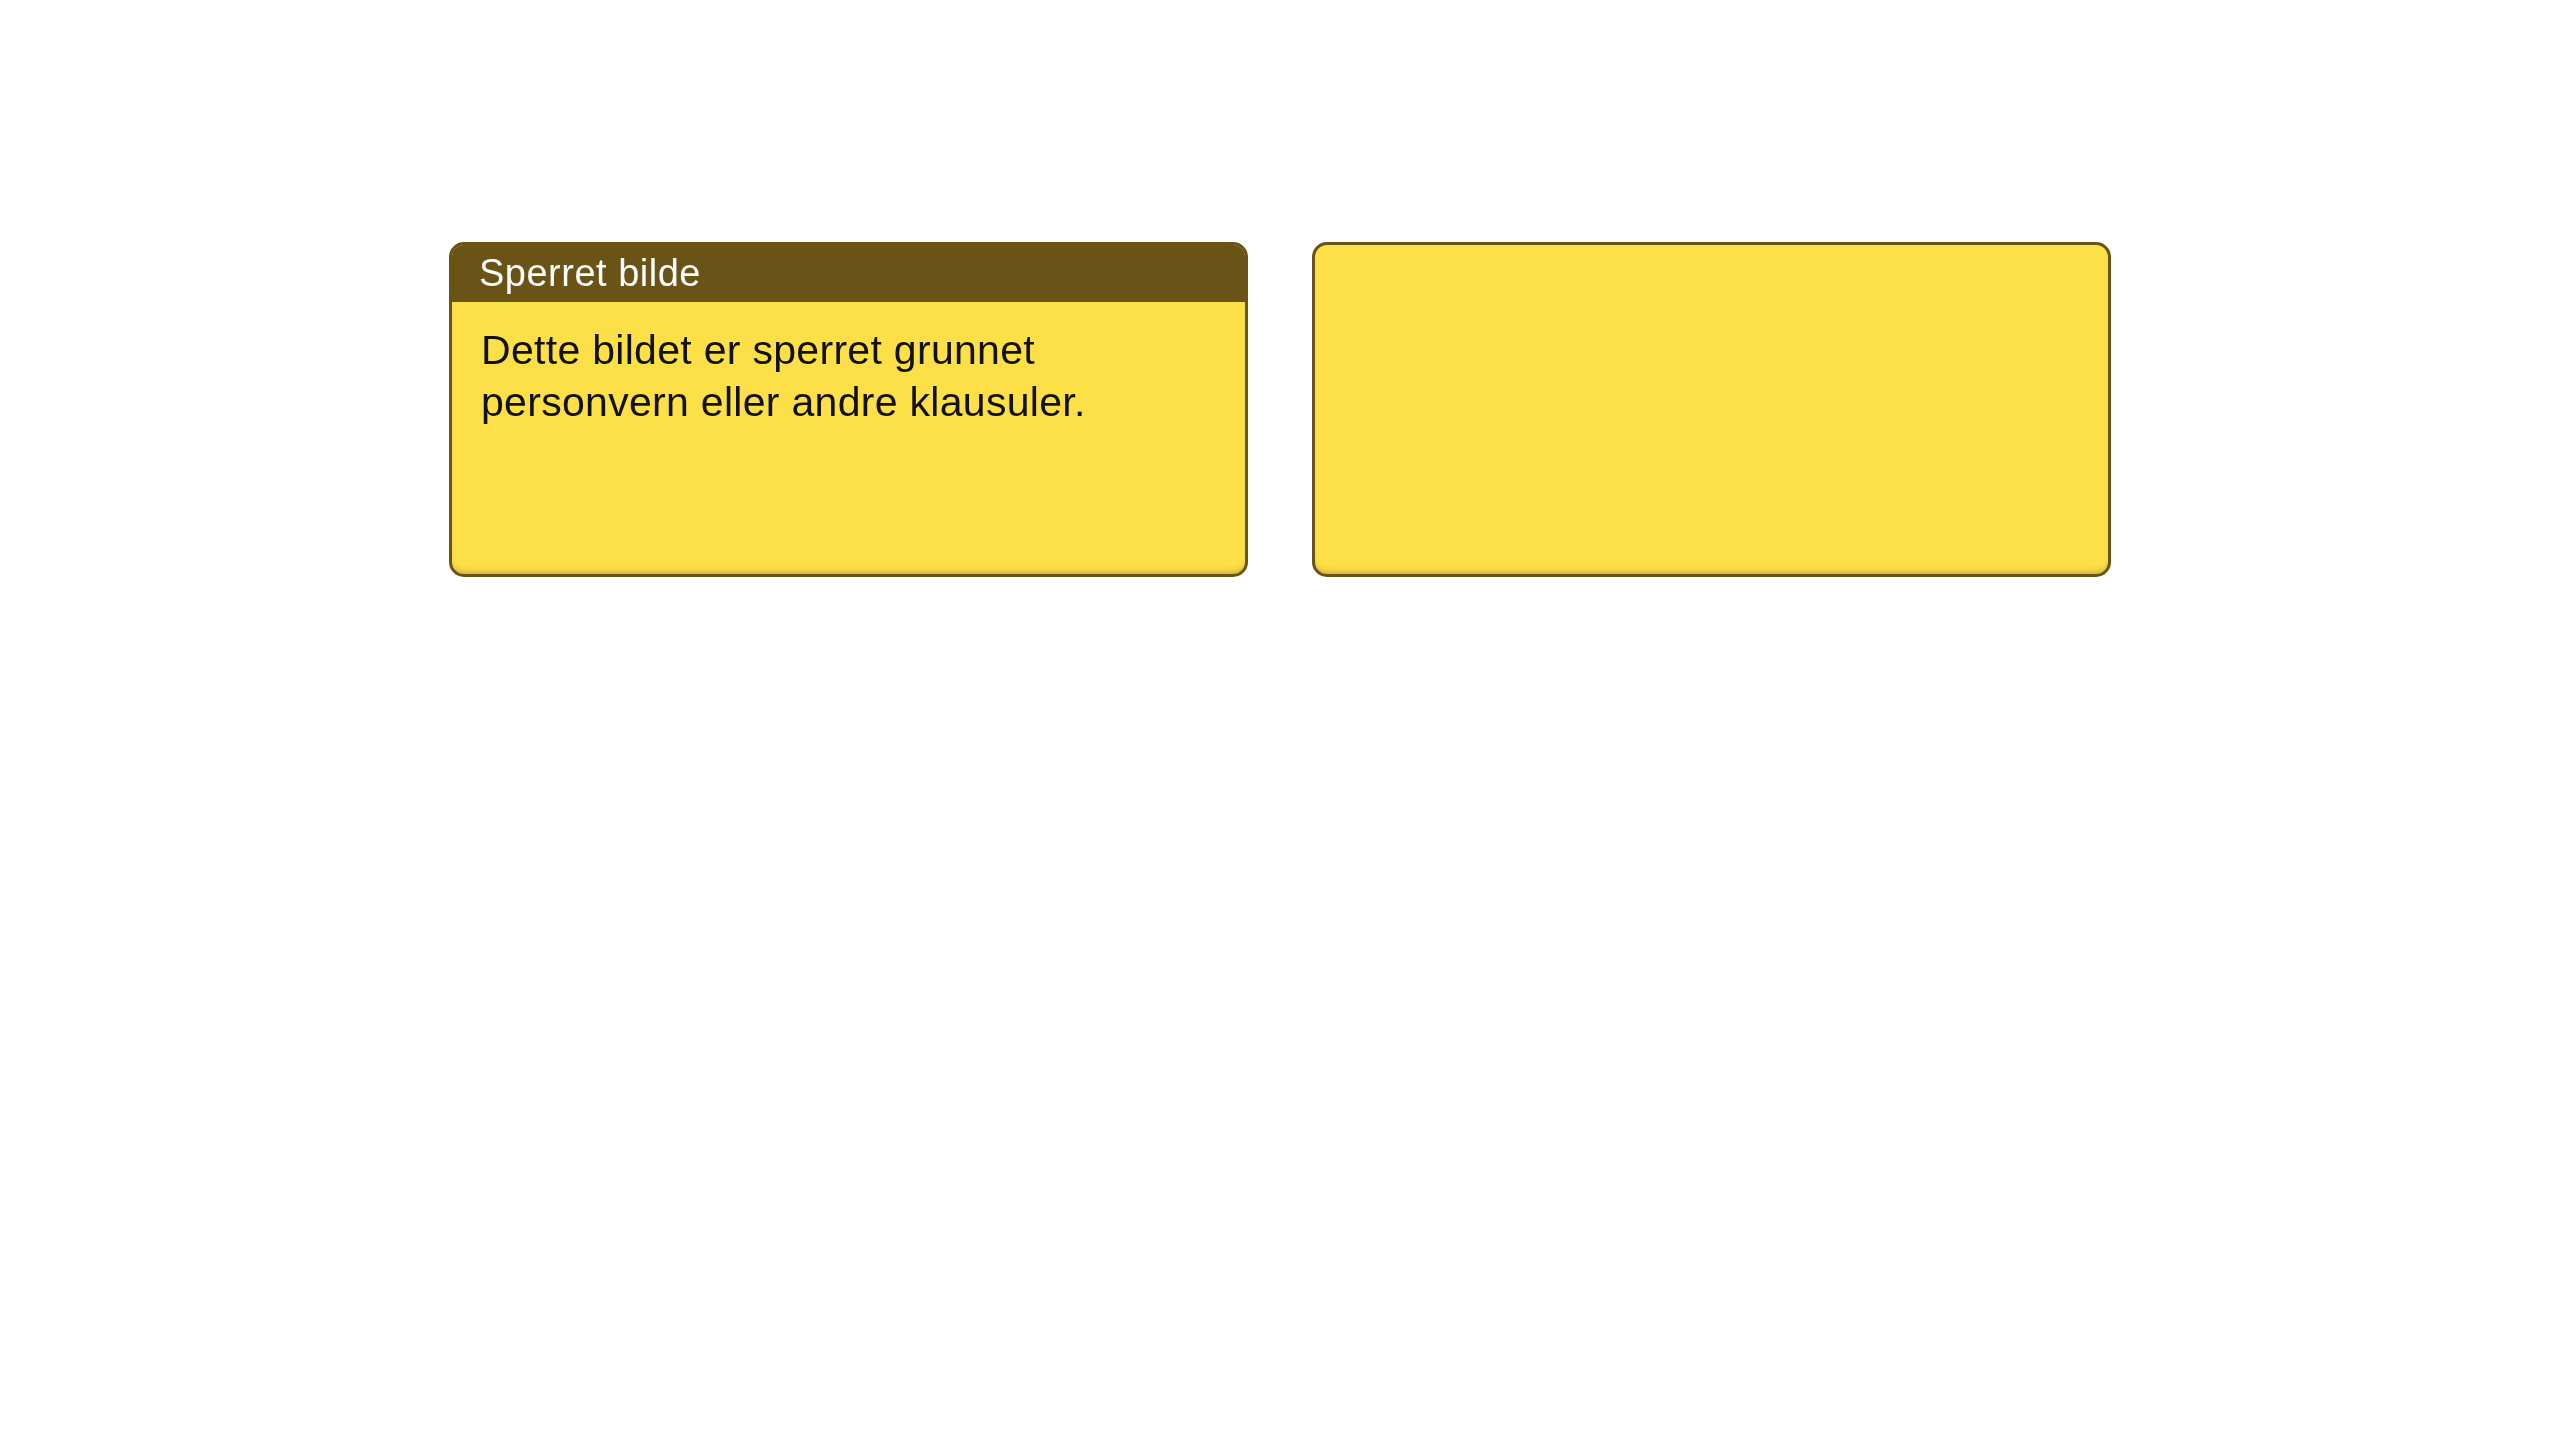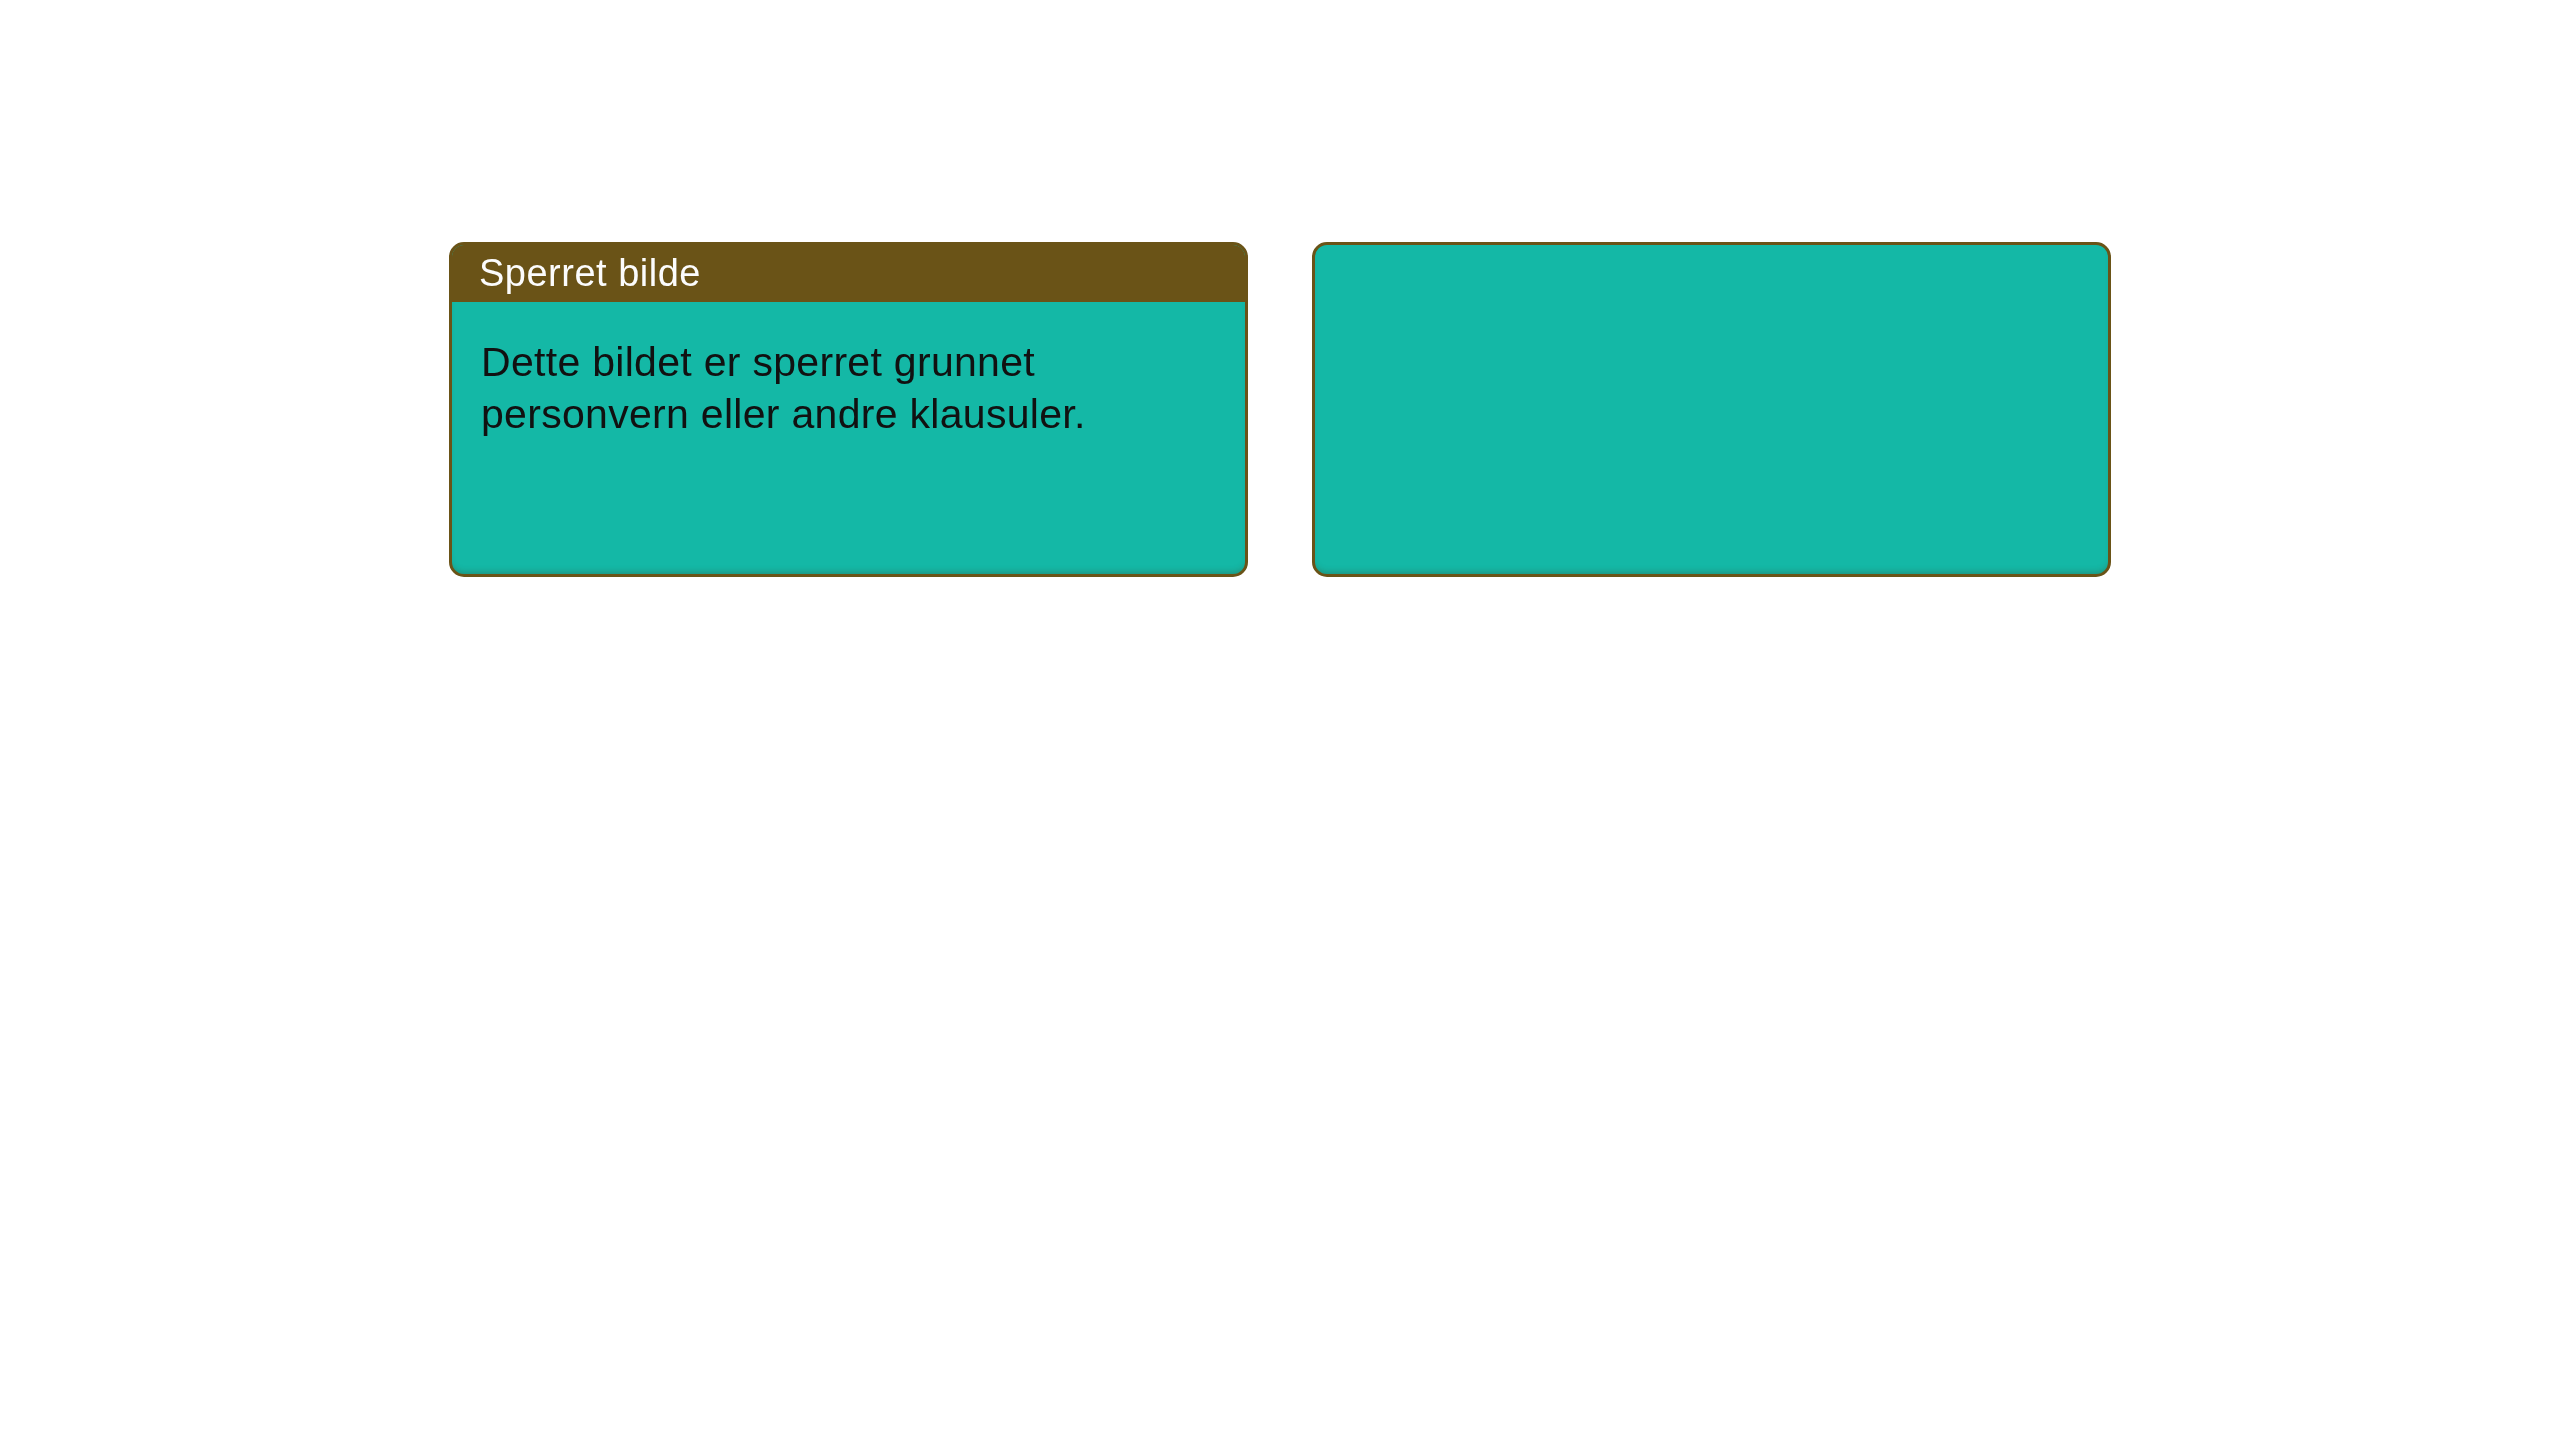--- a/index.html
+++ b/index.html
@@ -9,42 +9,42 @@
     --page-bg:#ffffff;
   }
   *{margin:0;padding:0;box-sizing:border-box;}
   html,body{background:var(--page-bg);}
   body{
     width:2560px;height:1440px;position:relative;overflow:hidden;
     font-family:"Liberation Sans","DejaVu Sans",sans-serif;
   }
   .card{
     position:absolute;top:242px;width:799px;height:335px;
-    background:#14b8a6;
+    background:#fde047;
     border:3px solid var(--accent);
     border-radius:15px;
     overflow:hidden;
     box-shadow:inset 0 -6px 7px -5px rgba(60,50,20,0.35);
   }
   .card.no{left:449px;}
   .card.en{left:1312px;}
   .card-header{
     background:var(--accent);
     height:57px;
     display:flex;align-items:center;
     padding:0 27px;
   }
   .card-title{
     color:var(--header-text);
     font-size:38px;
     letter-spacing:0.5px;
     white-space:nowrap;
   }
   .card-body{
-    padding:34px 28px 0 29px;
+    padding:22px 28px 0 29px;
     font-size:41px;
     line-height:52px;
     letter-spacing:0.3px;
     color:var(--body-text);
     white-space:pre-line;
   }
 </style>
 </head>
 <body>
 

